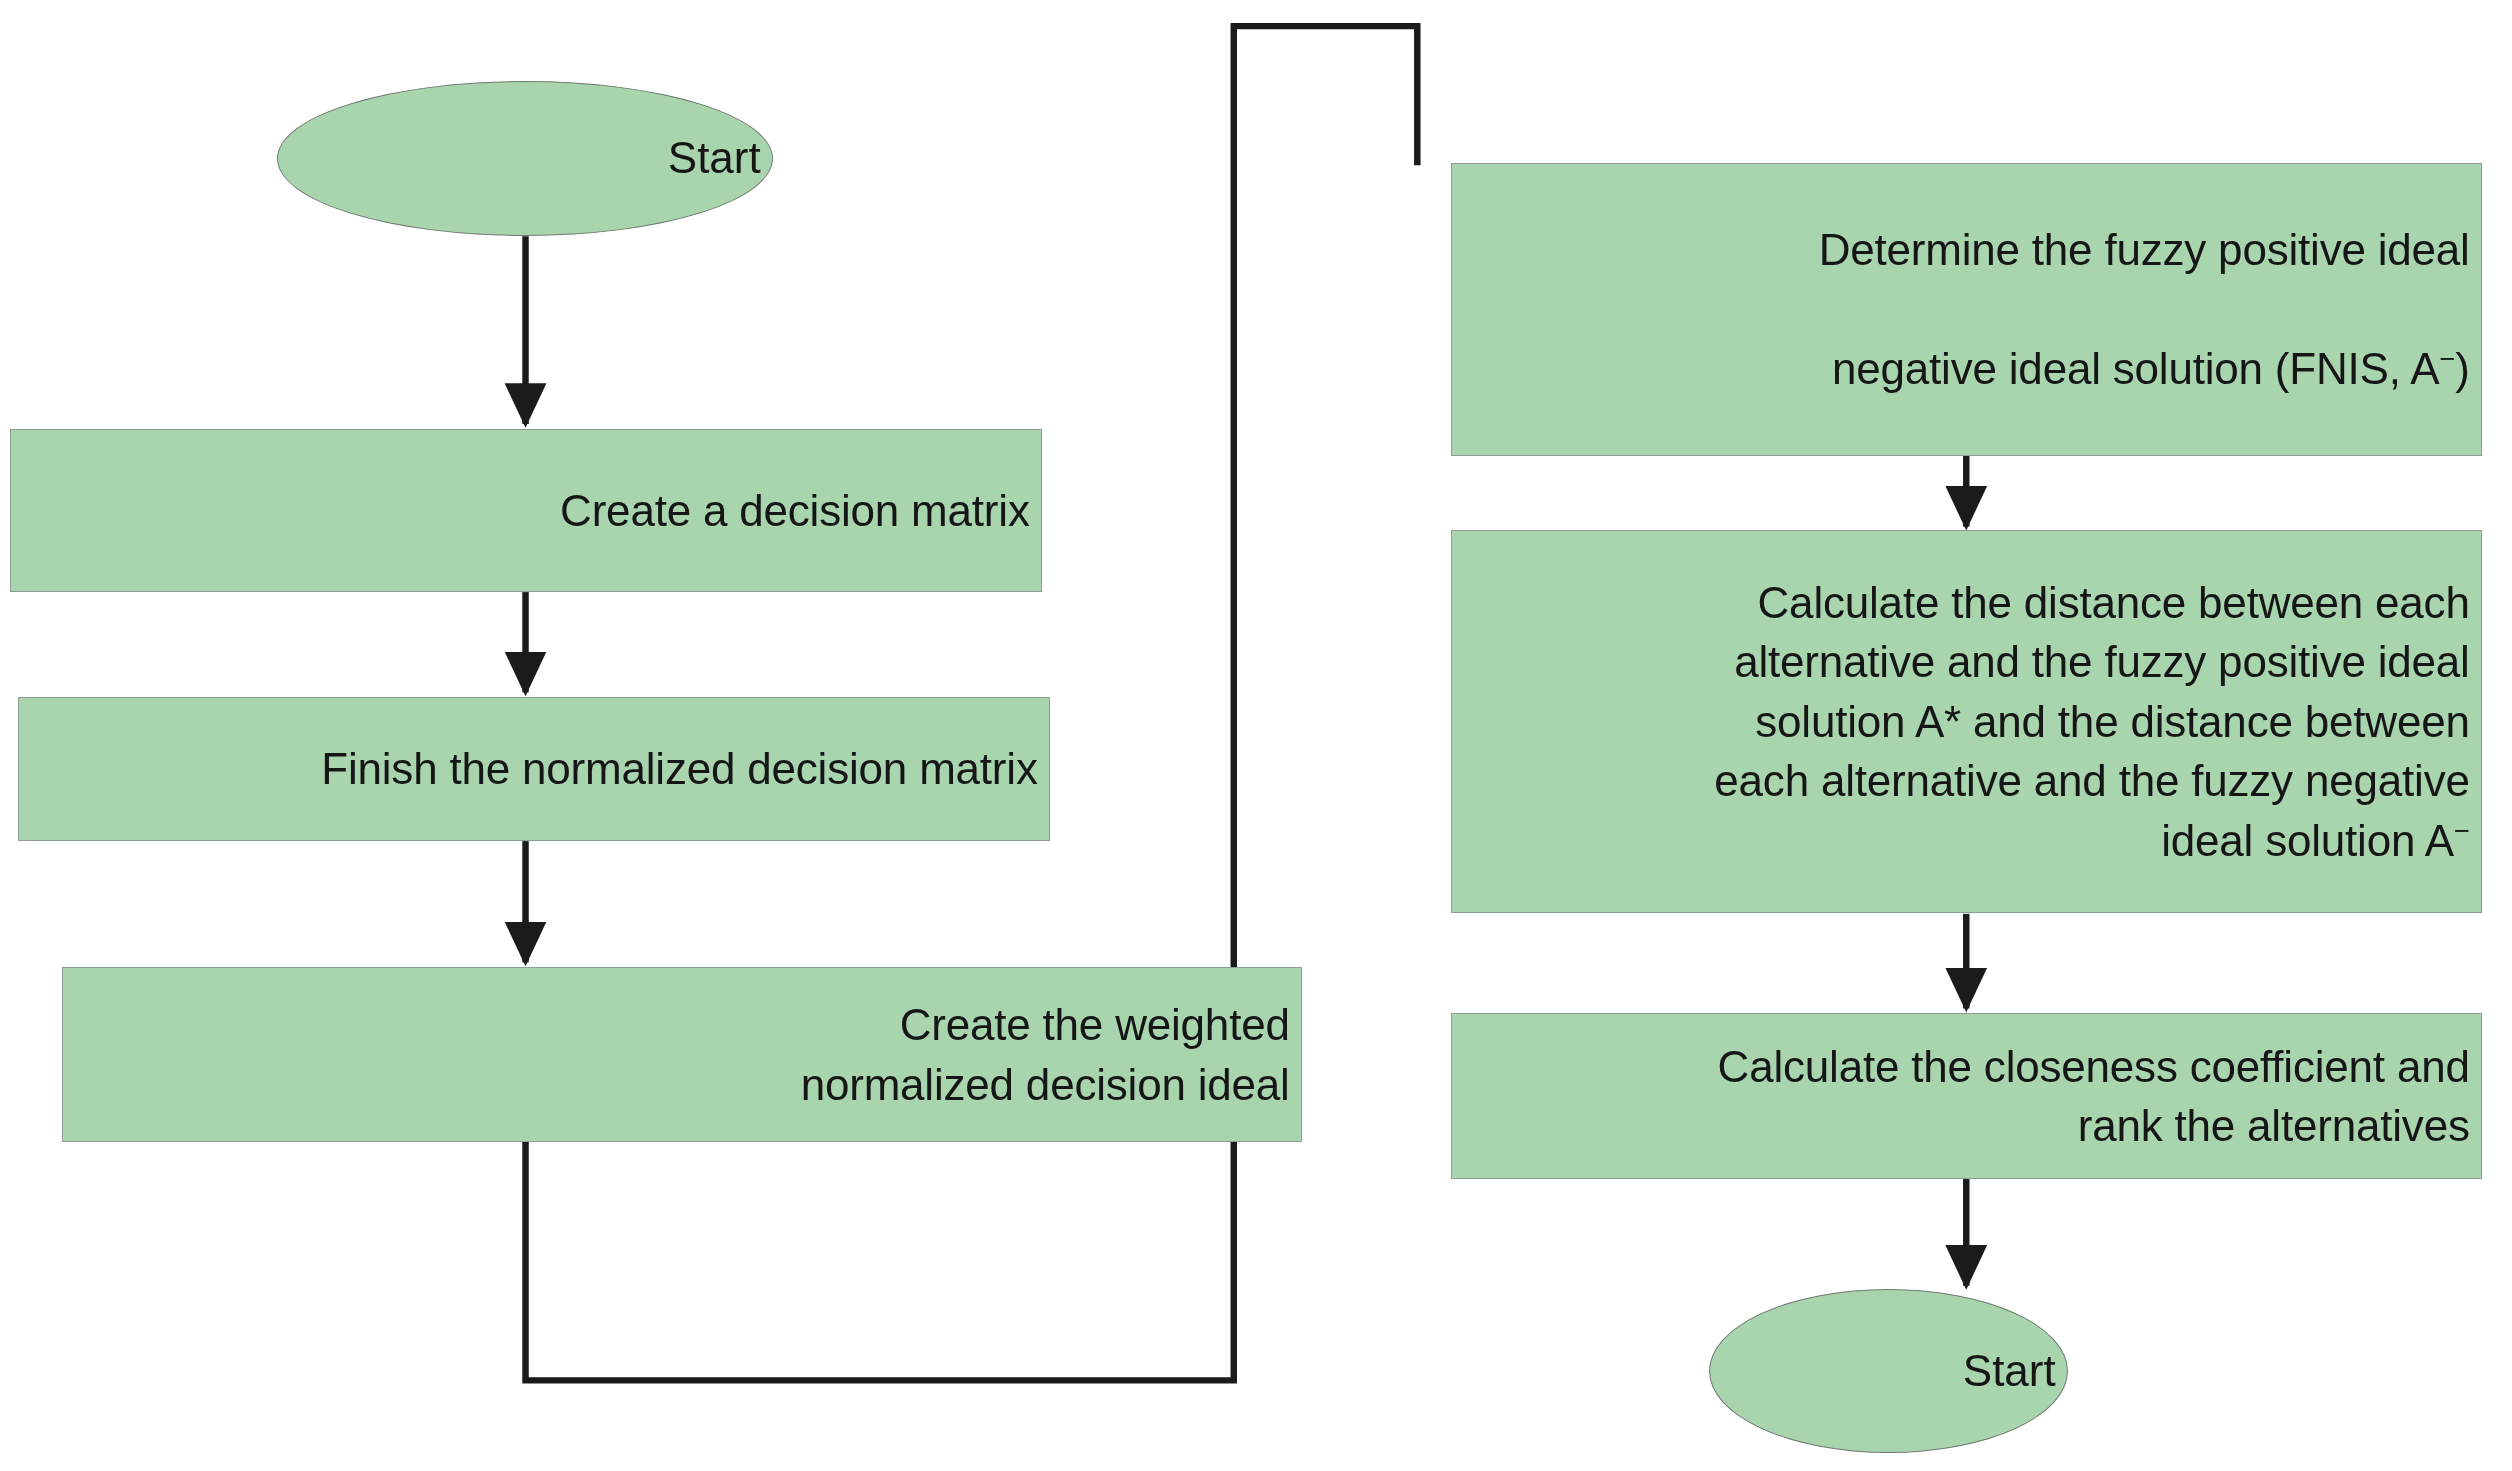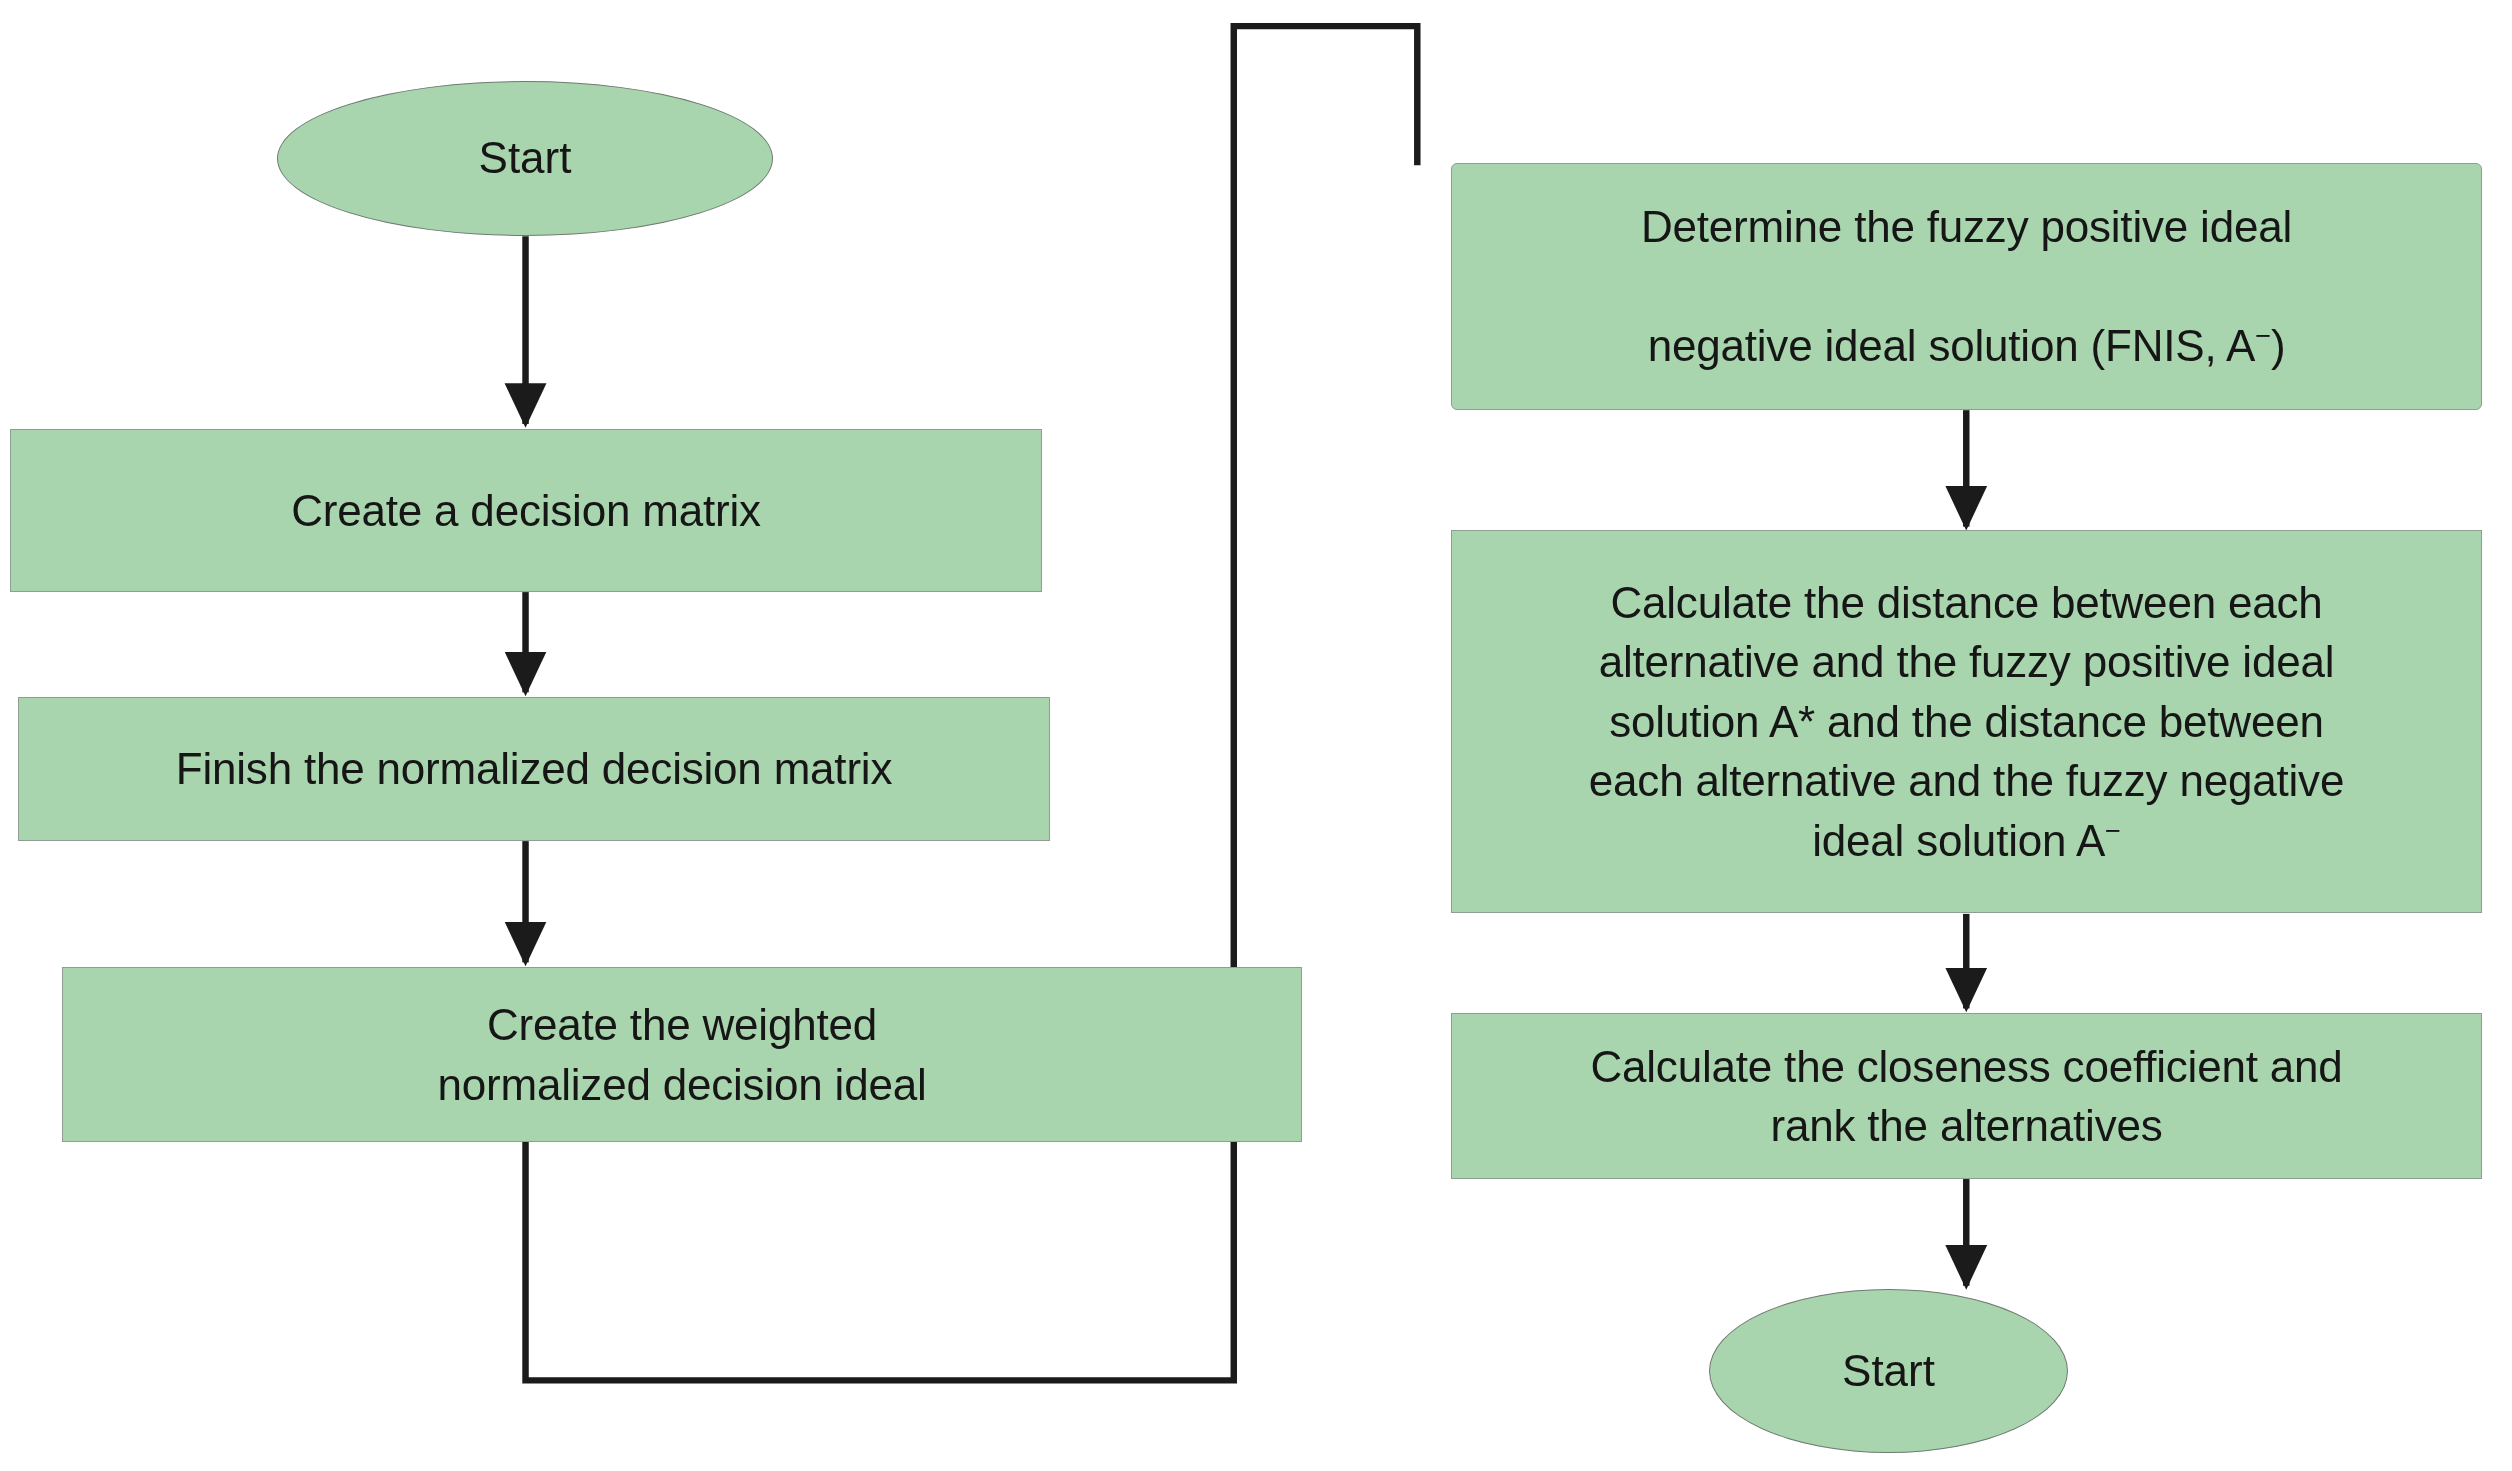--- a/index.html
+++ b/index.html
@@ -6,21 +6,21 @@
   html,body{margin:0;padding:0;background:#ffffff;}
   body{
     font-family:"Liberation Sans", sans-serif;
     width:2512px;height:1472px;
     overflow:hidden;
     position:relative;
   }
   #chart-root{position:relative;width:2512px;height:1472px;background:#fff;}
   #edges{position:absolute;left:0;top:0;width:2512px;height:1472px;}
 
-  .node{position:absolute;box-sizing:border-box;display:flex;align-items:center;justify-content:center;text-align:center;color:#161616;}
+  .node{position:absolute;box-sizing:border-box;display:flex;align-items:center;justify-content:center;text-align:right;color:#161616;}
   .node .lbl{display:block;width:100%;padding:0 11.3px;box-sizing:border-box;}
 
   .proc{
     background:#a9d5ae;
     border:1.6px solid #8f9d92;
     font-size:44px;
     line-height:1.35;
     letter-spacing:-0.2px;
   }
   .term{
@@ -71,21 +71,21 @@
     <span class="lbl">Finish the normalized decision matrix</span>
   </div>
 
   <div class="node proc" style="left:18px;top:967px;width:1240px;height:175px;margin-left:44px;">
     <span class="lbl">
       <span>Create the weighted</span><br>
       <span>normalized decision ideal</span>
     </span>
   </div>
 
-  <div class="node proc" style="left:1451px;top:163px;width:1031px;height:247px;border-radius:6px;">
+  <div class="node proc" style="left:1451px;top:163px;width:1031px;height:293px;">
     <span class="lbl">
       <span>Determine the fuzzy positive ideal</span><br>
       <br>
       <span>negative ideal solution (FNIS, A<span class="sup">−</span>)</span>
     </span>
   </div>
 
   <div class="node proc" style="left:1451px;top:1013px;width:1031px;height:166px;">
     <span class="lbl">
       <span>Calculate the closeness coefficient and</span><br>

